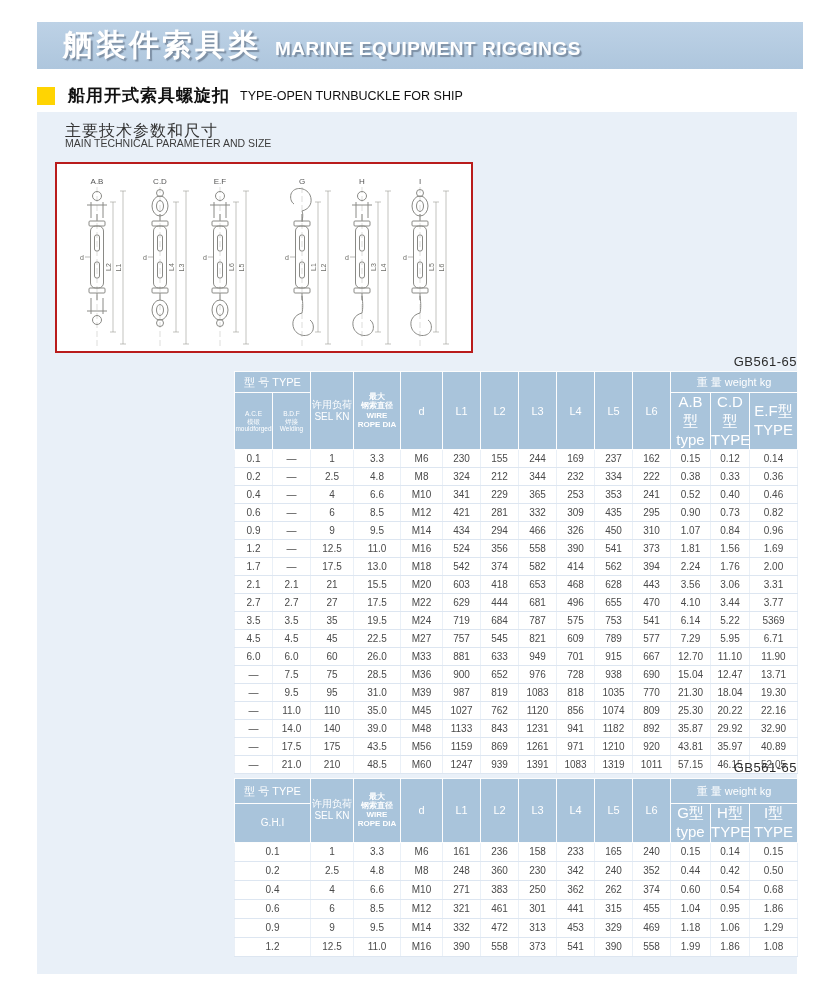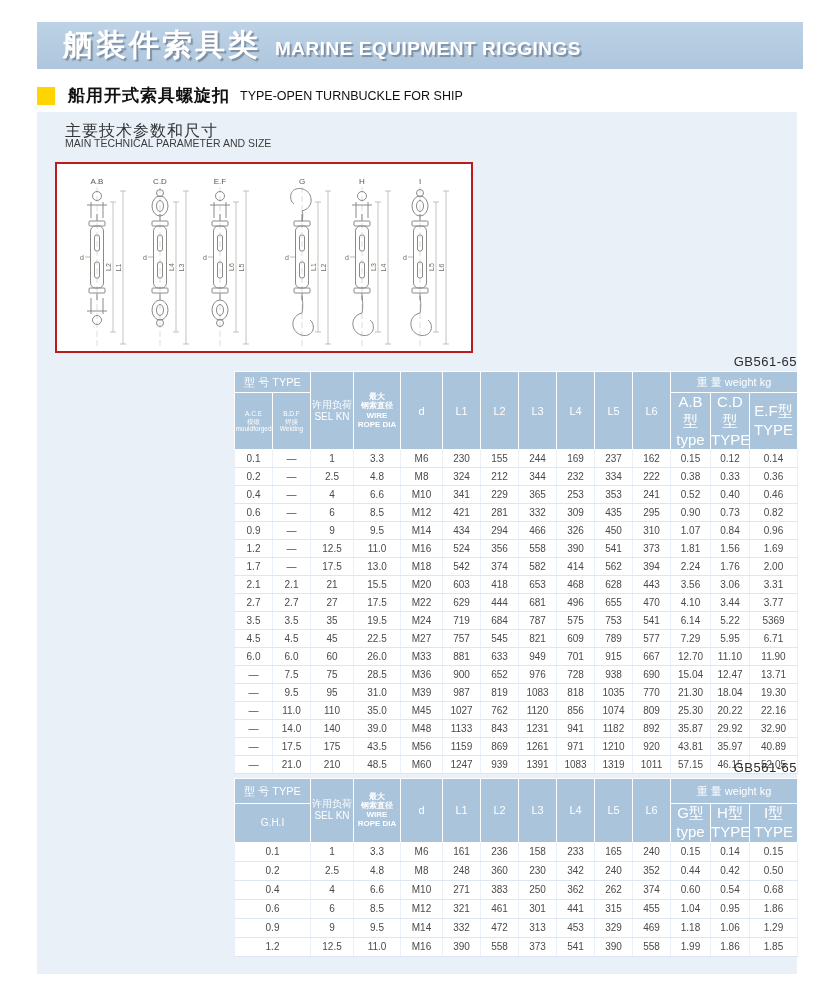--- a/index.html
+++ b/index.html
@@ -724,19 +724,19 @@
               <td>11.0</td>
               <td>M16</td>
               <td>390</td>
               <td>558</td>
               <td>373</td>
               <td>541</td>
               <td>390</td>
               <td>558</td>
               <td>1.99</td>
               <td>1.86</td>
-              <td>1.85</td>
+              <td>1.08</td>
             </tr>
           </tbody>
       </table>
     </div>
   </div>
 </div>
 
 </body></html>

